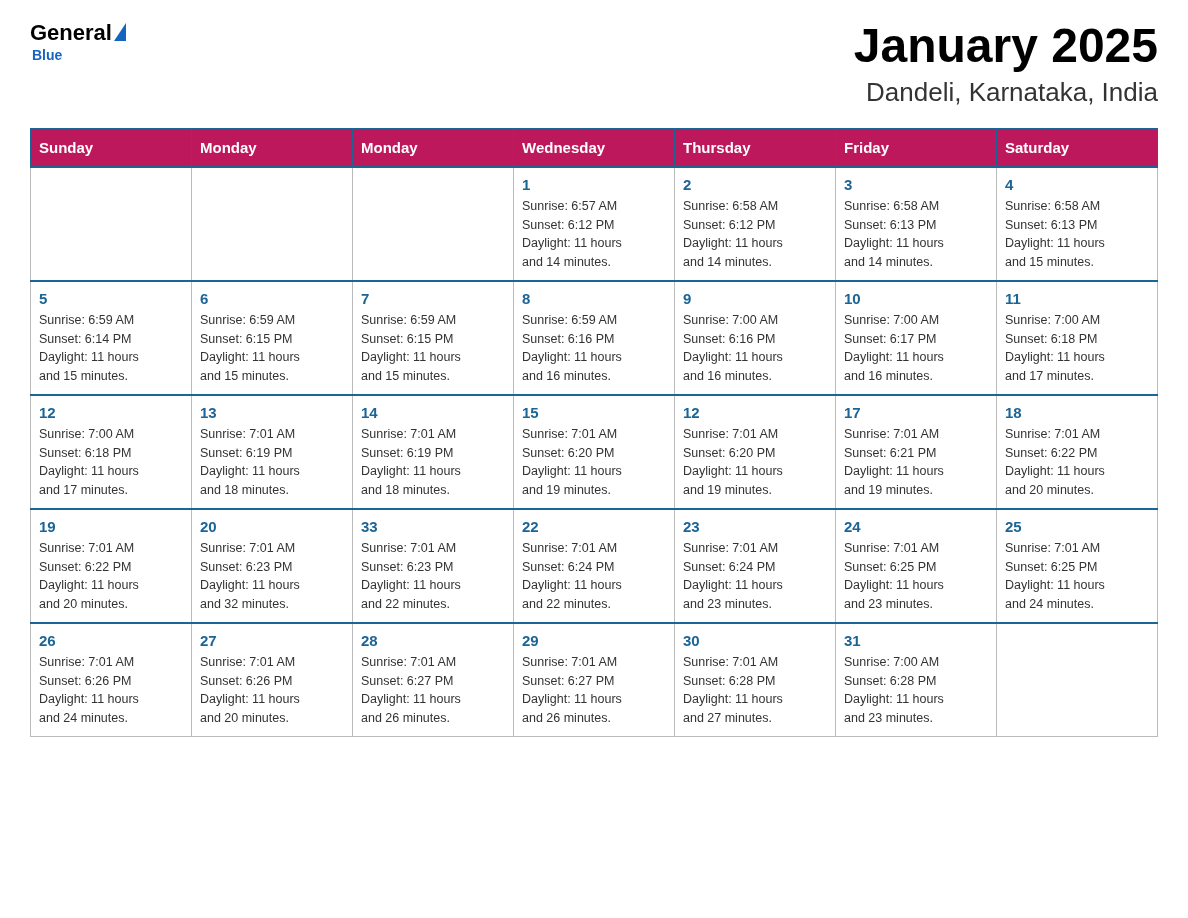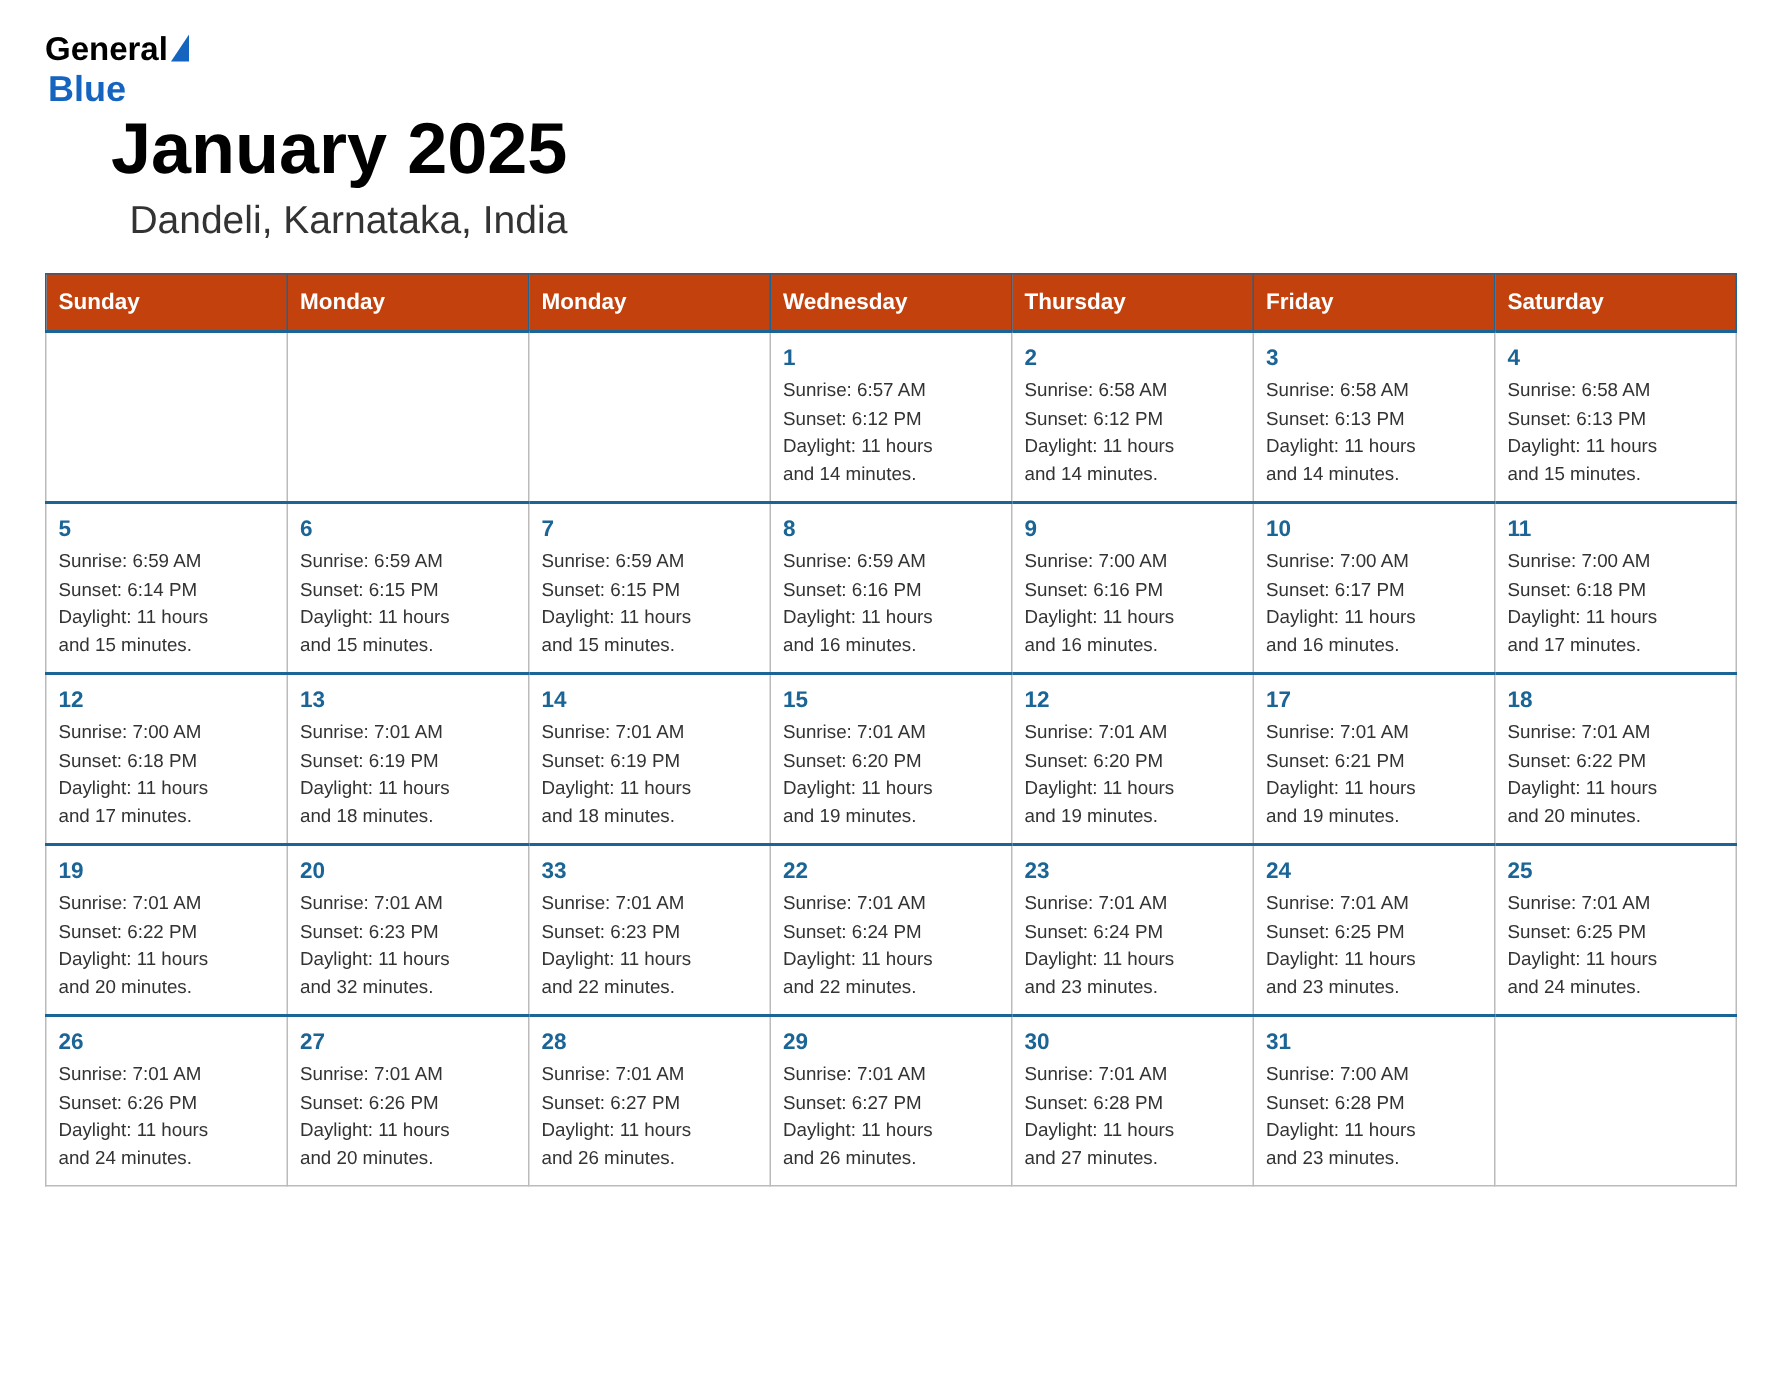--- a/index.html
+++ b/index.html
@@ -8,34 +8,33 @@
       background: #fff;
       padding: 20px 30px;
       width: 1188px;
       min-height: 918px;
     }
     .header {
       display: flex;
       justify-content: space-between;
       align-items: flex-start;
       margin-bottom: 20px;
-      flex-direction: column;
     }
     .logo {
       display: flex;
       align-items: center;
       gap: 4px;
     }
     .logo-text-general {
       font-size: 22px;
       font-weight: bold;
       color: #000;
     }
     .logo-text-blue {
-      font-size: 24px;
+      font-size: 14px;
       font-weight: bold;
       color: #1565c0;
     }
     .logo-icon {
       display: flex;
       flex-direction: column;
       align-items: flex-end;
     }
     .title-block {
       text-align: right;
@@ -52,21 +51,21 @@
       font-weight: normal;
       color: #333;
       margin-top: 4px;
     }
     .calendar {
       width: 100%;
       border-collapse: collapse;
       border: 1px solid #999;
     }
     .calendar thead th {
-      background-color: #c2410c;
+      background-color: #be185d;
       color: #fff;
       font-size: 15px;
       font-weight: bold;
       padding: 10px 8px;
       text-align: left;
       border: 1px solid #1a6496;
     }
     .calendar tbody td {
       vertical-align: top;
       padding: 8px 8px;

